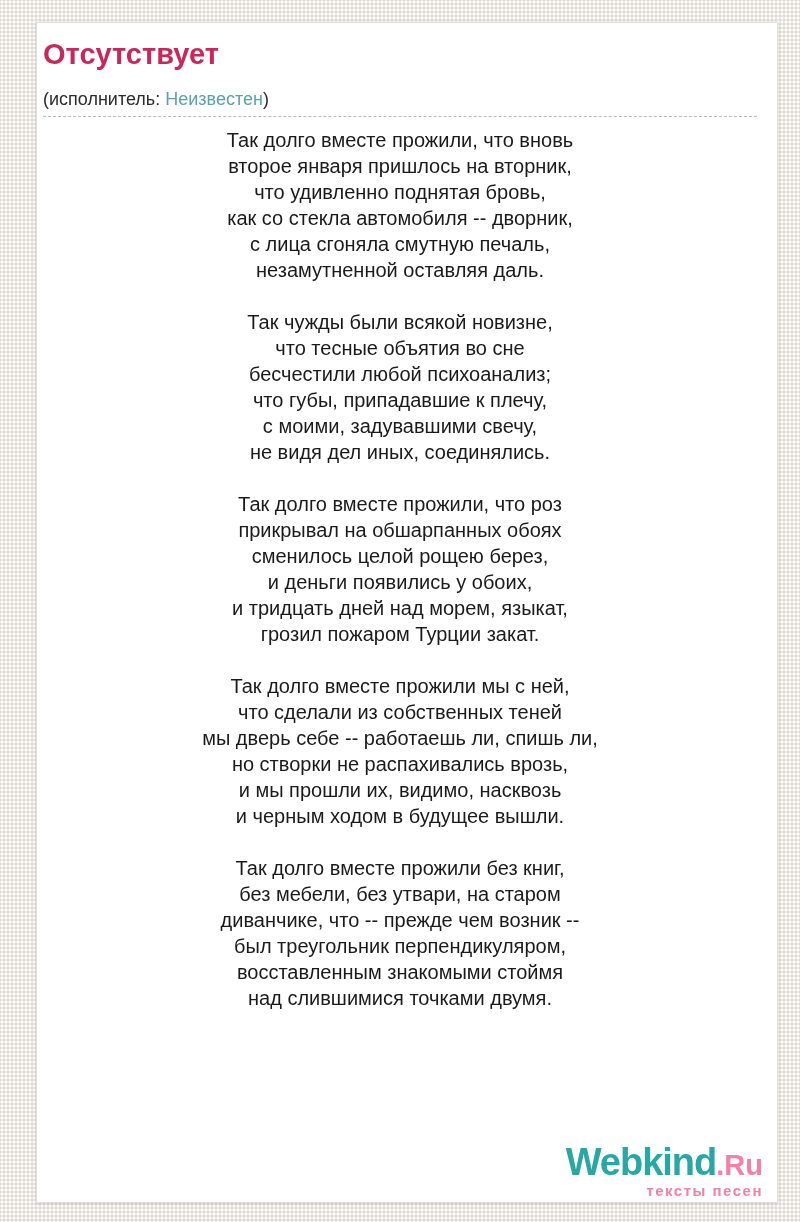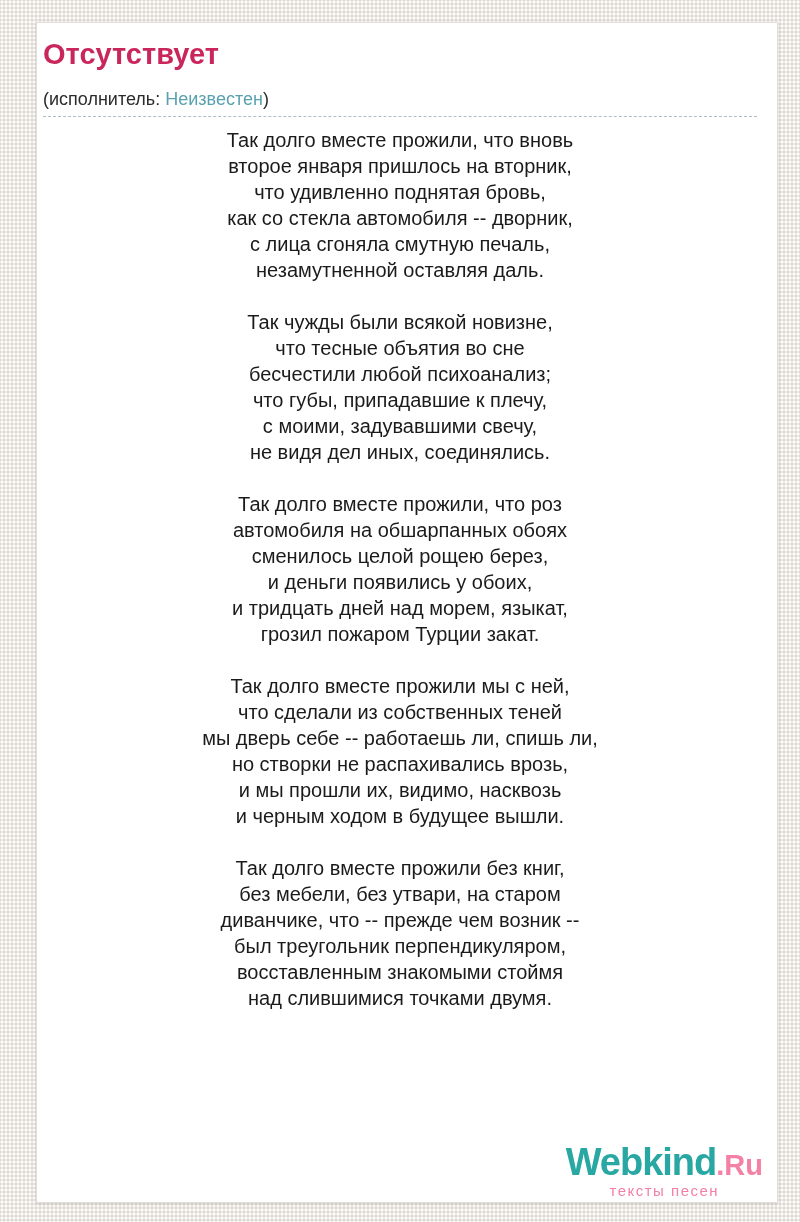--- a/index.html
+++ b/index.html
@@ -67,21 +67,21 @@
     text-align: center;
   }
   .lyrics p.first {
     margin-top: 0;
   }
 
   .logo {
     position: absolute;
     right: 14px;
     bottom: 4px;
-    text-align: center;
+    text-align: right;
     text-decoration: none;
     line-height: 1;
     cursor: pointer;
     display: block;
   }
   .logo-row {
     white-space: nowrap;
   }
   .logo-main {
     color: #28a7a3;
@@ -89,21 +89,21 @@
     font-size: 38px;
     letter-spacing: -1px;
   }
   .logo-suffix {
     color: #f480a5;
     font-weight: 700;
     font-size: 29px;
   }
   .logo-tagline {
     color: #f480a5;
-    font-weight: 400;
+    font-weight: 700;
     font-size: 15px;
     letter-spacing: 1.5px;
     margin-top: 2px;
   }
 </style>
 </head>
 <body>
 
 <div class="card">
 
@@ -118,21 +118,21 @@
 как со стекла автомобиля -- дворник,
 с лица сгоняла смутную печаль,
 незамутненной оставляя даль.</p>
     <p>Так чужды были всякой новизне,
 что тесные объятия во сне
 бесчестили любой психоанализ;
 что губы, припадавшие к плечу,
 с моими, задувавшими свечу,
 не видя дел иных, соединялись.</p>
     <p>Так долго вместе прожили, что роз
-автомобиля на обшарпанных обоях
+прикрывал на обшарпанных обоях
 сменилось целой рощею берез,
 и деньги появились у обоих,
 и тридцать дней над морем, языкат,
 грозил пожаром Турции закат.</p>
     <p>Так долго вместе прожили мы с ней,
 что сделали из собственных теней
 мы дверь себе -- работаешь ли, спишь ли,
 но створки не распахивались врозь,
 и мы прошли их, видимо, насквозь
 и черным ходом в будущее вышли.</p>

